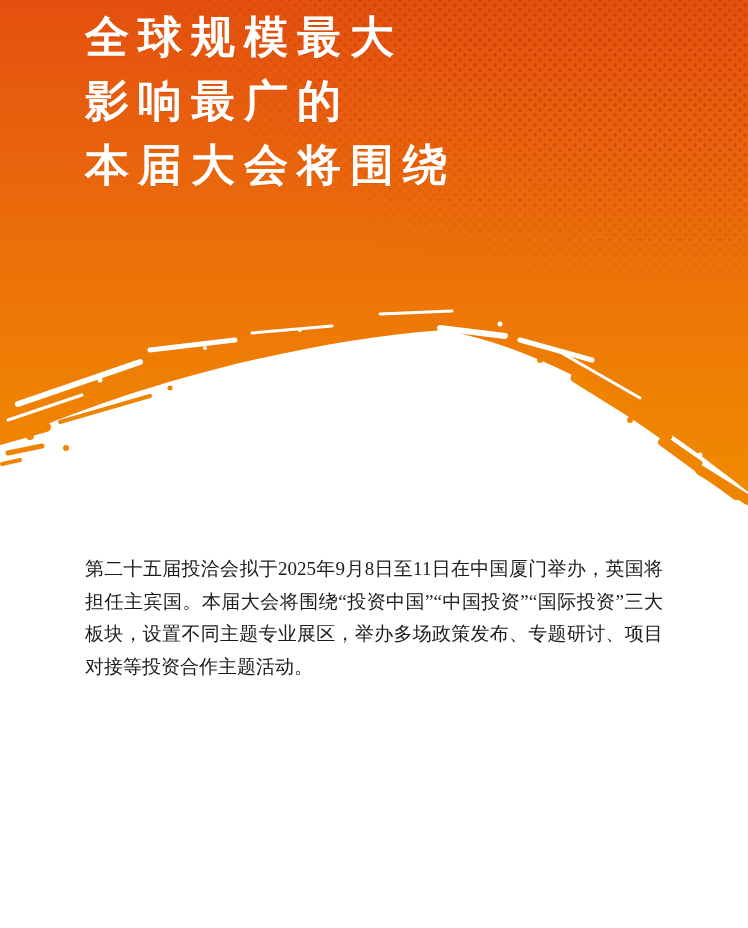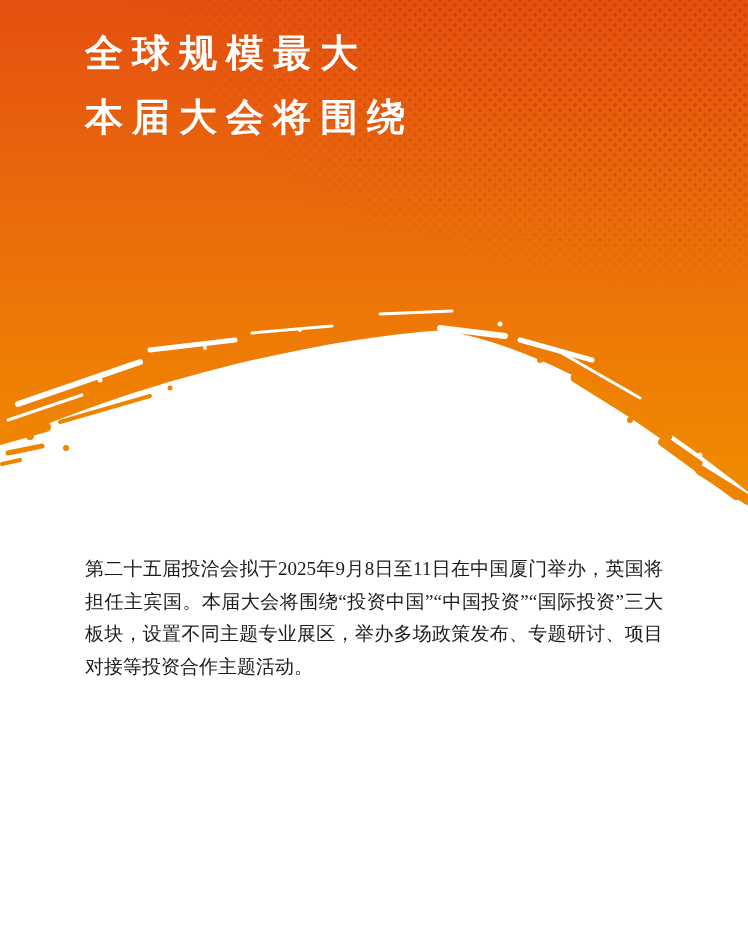--- a/index.html
+++ b/index.html
@@ -21,23 +21,23 @@
     background-image:
       radial-gradient(circle, rgba(186,48,4,0.38) 1.7px, rgba(186,48,4,0) 2.1px),
       radial-gradient(circle, rgba(186,48,4,0.38) 1.7px, rgba(186,48,4,0) 2.1px);
     background-size:10px 10px,10px 10px;
     background-position:0 0,5px 5px;
     -webkit-mask-image:radial-gradient(ellipse 760px 430px at 92% -4%, #000 35%, transparent 74%);
     mask-image:radial-gradient(ellipse 760px 430px at 92% -4%, #000 35%, transparent 74%);
     pointer-events:none;
   }
   .hero-title{
-    position:absolute;left:85px;top:21px;margin:0;
+    position:absolute;left:85px;top:6px;margin:0;
     color:#ffffff;
-    font-size:38px;font-weight:700;
+    font-size:44px;font-weight:700;
     letter-spacing:9px;
     line-height:64px;
     text-shadow:0 1px 0 rgba(160,40,0,0.15);
   }
   .hero-title .line{display:block;white-space:nowrap;}
   .brush{
     position:absolute;left:0;bottom:0;
     width:748px;height:205px;display:block;
   }
   
@@ -60,20 +60,21 @@
 </head>
 <body>
 
 <div class="page">
 
   <header class="hero">
     <div class="hero-dots"></div>
 
     <h1 class="hero-title">
       <span class="line">全球规模最大</span>
+      <span class="line">影响最广的</span>
       <span class="line">本届大会将围绕</span>
     </h1>
 
     <svg class="brush" viewBox="0 0 748 205" preserveAspectRatio="none" aria-hidden="true">
 
       <path d="M0,145 C120,88 300,40 445,30 C555,52 655,118 748,192 L748,205 L0,205 Z" fill="#ffffff"></path>
 
       <g stroke="#ffffff" stroke-linecap="round" fill="none">
         <path d="M18,104 L140,62" stroke-width="6"></path>
         <path d="M8,120 L82,95" stroke-width="3"></path>

